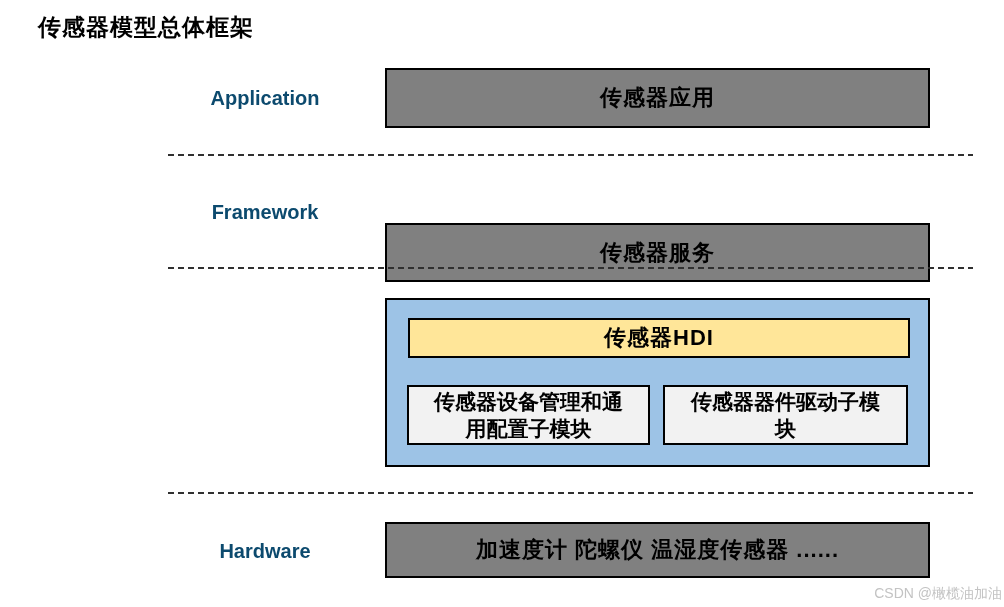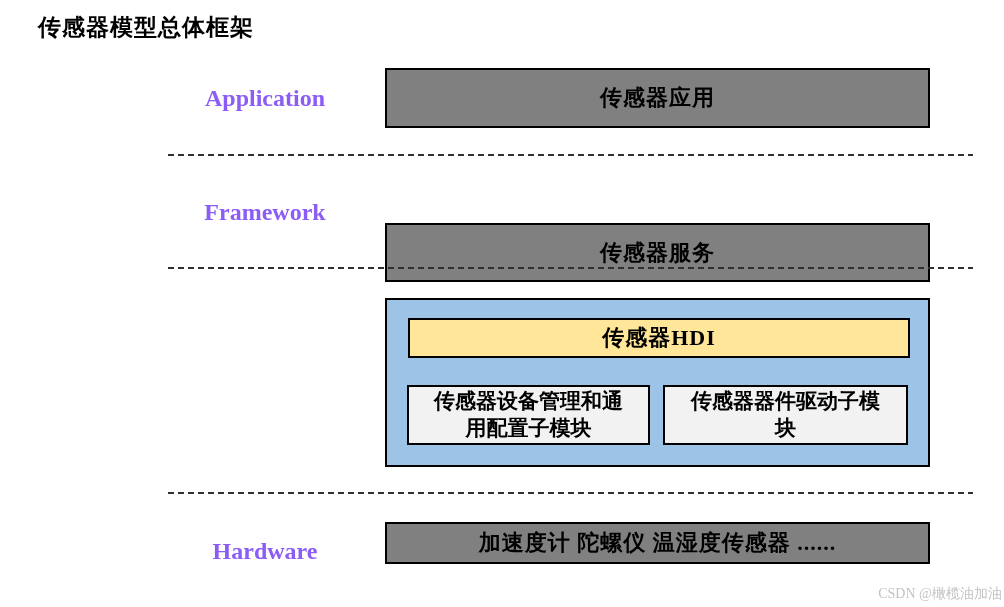--- a/index.html
+++ b/index.html
@@ -1,15 +1,15 @@
 <!DOCTYPE html>
 <html><head>
 <meta charset="utf-8">
 <style>
-  * { margin: 0; padding: 0; box-sizing: border-box; font-family: Liberation Serif, serif; }
+  * { margin: 0; padding: 0; box-sizing: border-box; }
   html, body { background: #ffffff; }
   body {
     font-family: "Liberation Sans", "DejaVu Sans", sans-serif;
     color: #000000;
   }
   .canvas {
     position: relative;
     width: 1004px;
     height: 607px;
     background: #ffffff;
@@ -23,24 +23,24 @@
     font-weight: bold;
     letter-spacing: 1px;
     color: #000000;
     white-space: nowrap;
   }
   .layer-label {
     position: absolute;
     left: 160px;
     width: 210px;
     text-align: center;
-    font-size: 24px;
+    font-size: 20px;
     font-weight: bold;
     line-height: 28px;
-    color: #8b5cf6;
+    color: #0c4a6e;
   }
   .label-application { top: 84px; }
   .label-framework  { top: 198px; }
   .label-hal        { top: 363px; }
   .label-hardware   { top: 537px; }
 
   .gray-box {
     position: absolute;
     left: 385px;
     width: 545px;
@@ -50,21 +50,21 @@
     align-items: center;
     justify-content: center;
     font-size: 22px;
     font-weight: bold;
     letter-spacing: 1px;
     color: #000000;
     text-align: center;
   }
   .box-application { top: 68px;  height: 60px; }
   .box-framework   { top: 183px; height: 59px; margin-top: 40px; }
-  .box-hardware    { top: 522px; height: 42px; }
+  .box-hardware    { top: 522px; height: 56px; }
 
   .hal-box {
     position: absolute;
     left: 385px;
     top: 298px;
     width: 545px;
     height: 169px;
     background: #9DC3E6;
     border: 2px solid #000000;
   }

